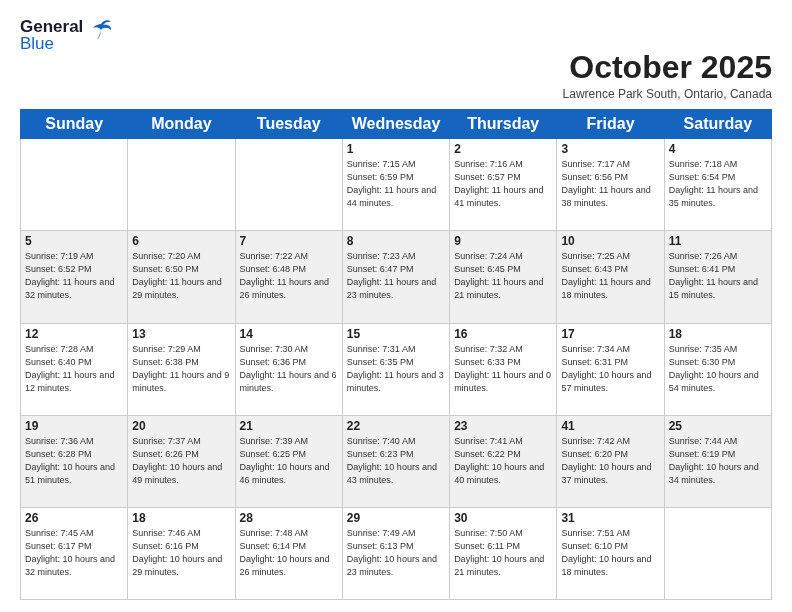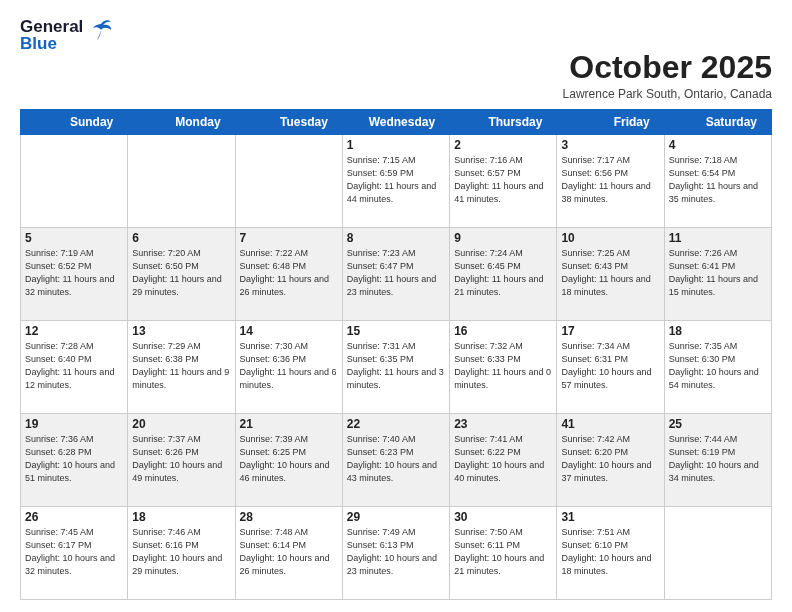--- a/index.html
+++ b/index.html
@@ -51,24 +51,24 @@
     .calendar {
       flex: 1;
       border: 1px solid #ccc;
       border-collapse: collapse;
       width: 100%;
       table-layout: fixed;
     }
     .calendar thead tr th {
       background-color: #1565c0;
       color: #fff;
-      font-size: 12px;
+      font-size: 16px;
       font-weight: bold;
-      padding: 5px 14px;
-      text-align: right;
+      padding: 5px 4px;
+      text-align: center;
       border: 1px solid #1565c0;
     }
     .calendar tbody tr td {
       border: 1px solid #ccc;
       vertical-align: top;
       padding: 3px 4px;
       font-size: 9.5px;
       color: #222;
       height: 88px;
       width: calc(100% / 7);
@@ -96,21 +96,21 @@
   </style>
 </head>
 <body>
 
 <div class="page">
   <div class="header">
     <div class="logo">
       <div class="logo-row">
         <div style="display:flex;flex-direction:column;line-height:1;">
           <span style="font-size:17px;font-weight:bold;color:#1a1a2e;">General</span>
-          <span style="font-size:17px;font-weight:bold;color:#1565c0;">Blue</span>
+          <span style="font-size:17px;font-weight:normal;color:#1565c0;">Blue</span>
         </div>
         <svg width="28" height="28" viewBox="0 0 28 28" style="margin-left:2px;margin-bottom:10px;">
           <path d="M14 8 C16 4, 22 3, 24 6 C22 5, 18 6, 16 9 C20 8, 25 10, 24 14 C21 11, 16 11, 14 14 C13 12, 10 10, 6 12 C8 9, 12 8, 14 8Z" fill="#1565c0"></path>
           <path d="M14 14 C14 18, 12 22, 10 24 C12 20, 13 18, 14 14Z" fill="#1565c0"></path>
         </svg>
       </div>
     </div>
     <div class="title-block">
       <div class="month-title">October 2025</div>
       <div class="location-title">Lawrence Park South, Ontario, Canada</div>

